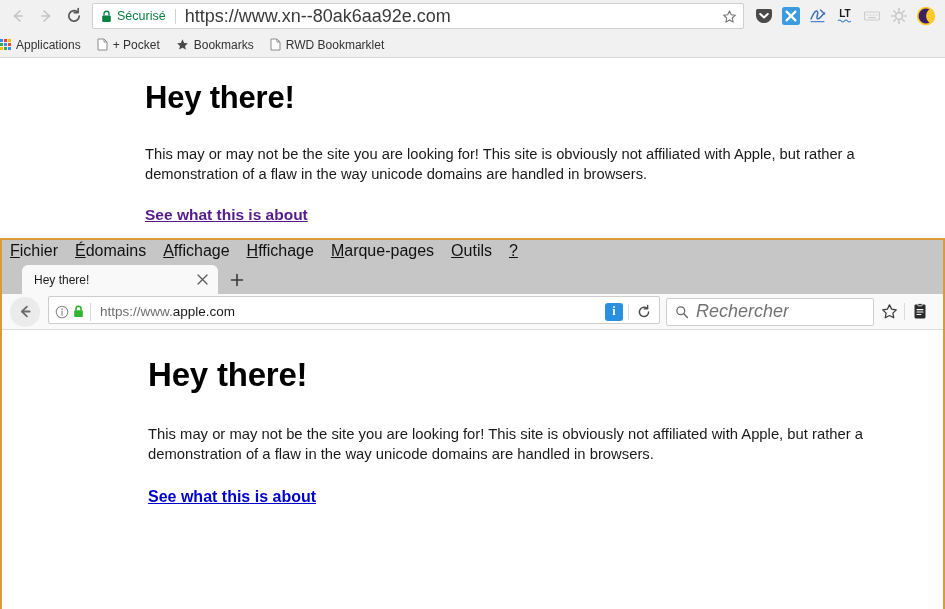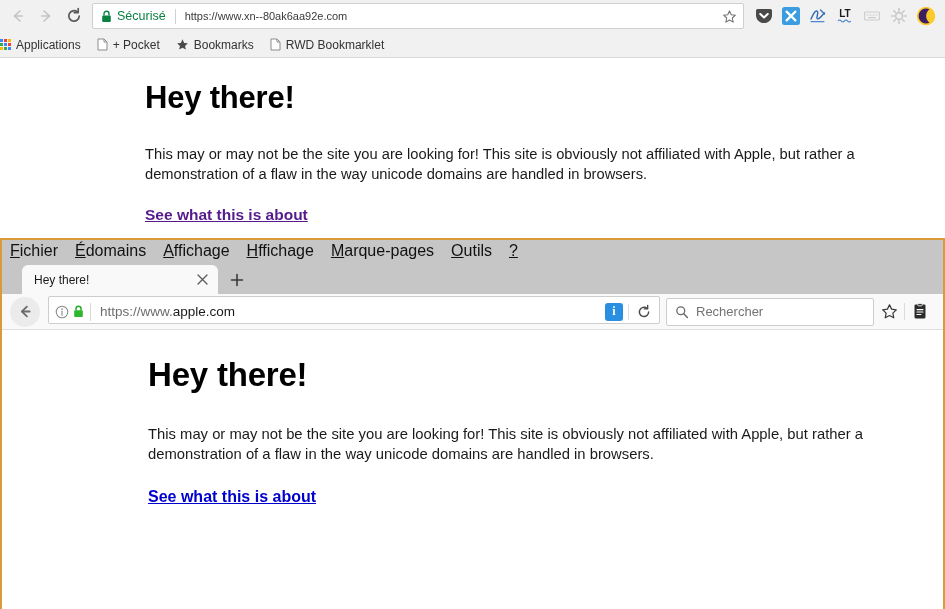--- a/index.html
+++ b/index.html
@@ -47,21 +47,21 @@
     color: #0b8043;
     font-size: 12.5px;
     white-space: nowrap;
     flex: 0 0 auto;
   }
   .omni-sep {
     width: 1px; height: 15px; background: #d0d0d0;
     margin: 0 9px; flex: 0 0 auto;
   }
   .omni-url {
-    font-size: 11px; color: #3a3a3a;
+    font-size: 18px; color: #3a3a3a;
     white-space: nowrap; overflow: hidden;
     flex: 1 1 auto;
   }
   .omni-star { flex: 0 0 auto; margin-left: 6px; display:flex; }
 
   .ext-strip { display: flex; align-items: center; flex: 0 0 auto; }
   .ext-ico {
     width: 27px; height: 28px;
     display: flex; align-items: center; justify-content: center;
     flex: 0 0 auto;
@@ -226,21 +226,22 @@
     width: 208px; height: 28px;
     background: #ffffff;
     border: 1px solid #cdcdcd;
     border-radius: 2px;
     display:flex; align-items:center;
     padding: 0 6px 0 8px;
     flex: 0 0 auto;
   }
   .ff-search-ico { margin-right: 7px; display:flex; flex:0 0 auto; }
   .ff-search-ph {
-    font-size: 13px; color: #737373;
+    font-size: 18px; color: #737373;
+    font-style: italic;
     white-space: nowrap; overflow:hidden;
   }
   .ff-toolbtn {
     width: 30px; height: 30px;
     display:flex; align-items:center; justify-content:center;
     flex: 0 0 auto;
   }
   .ff-toolsep { width:1px; height:17px; background:#dcdcdc; flex:0 0 auto; }
 
   .ff-content {

